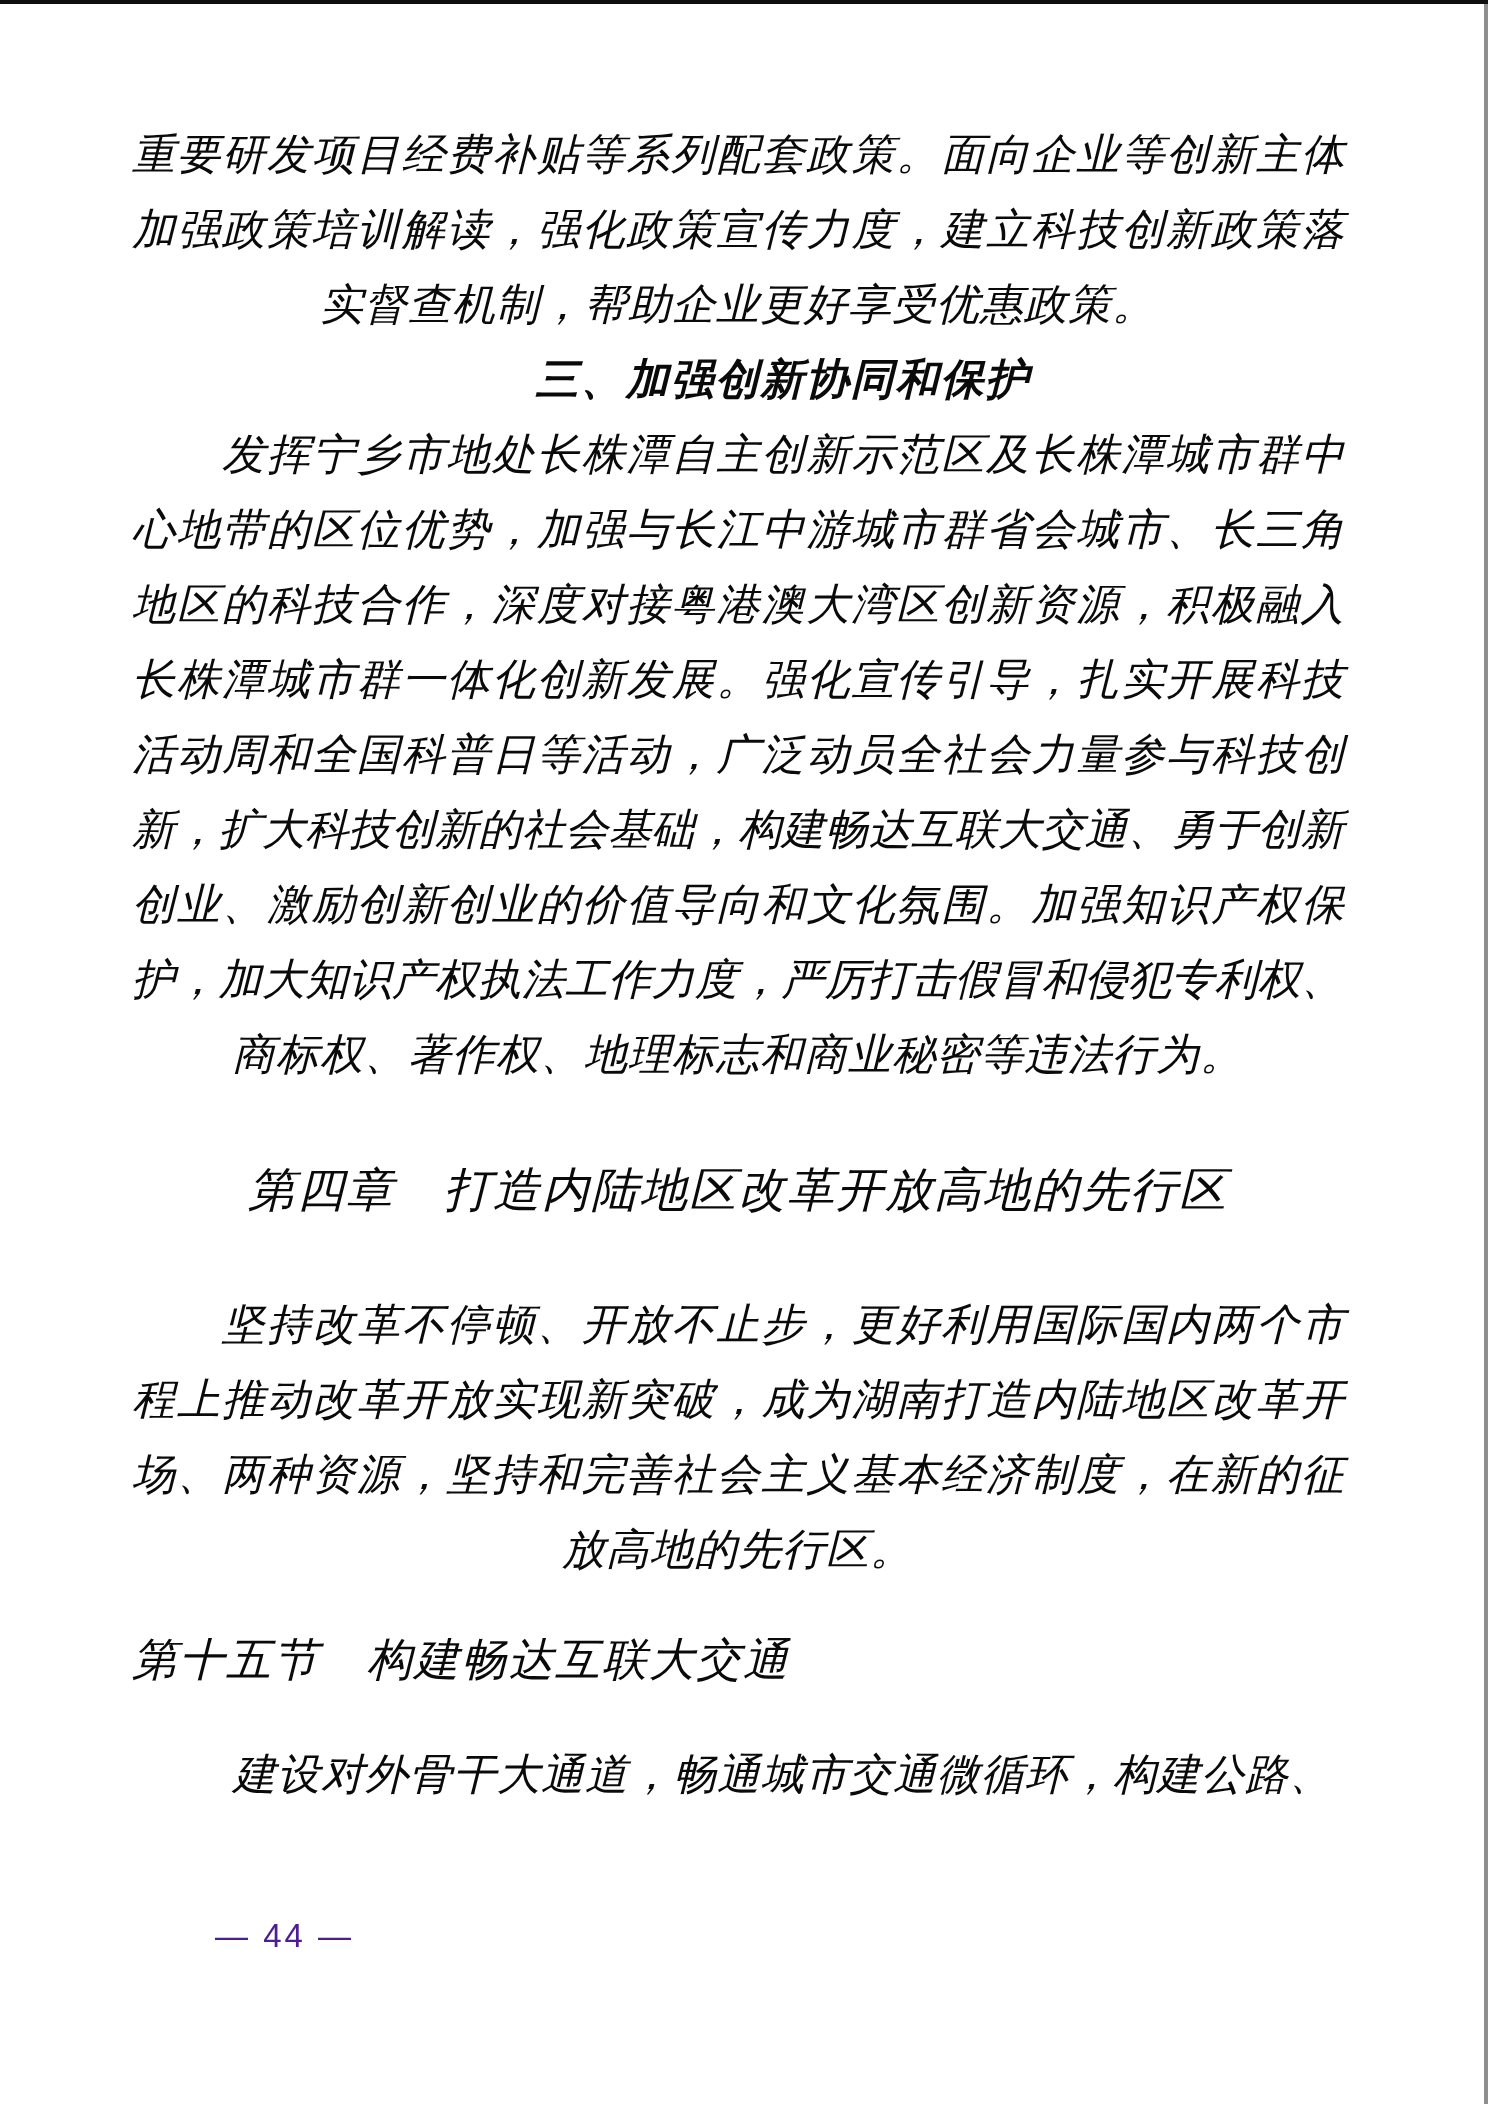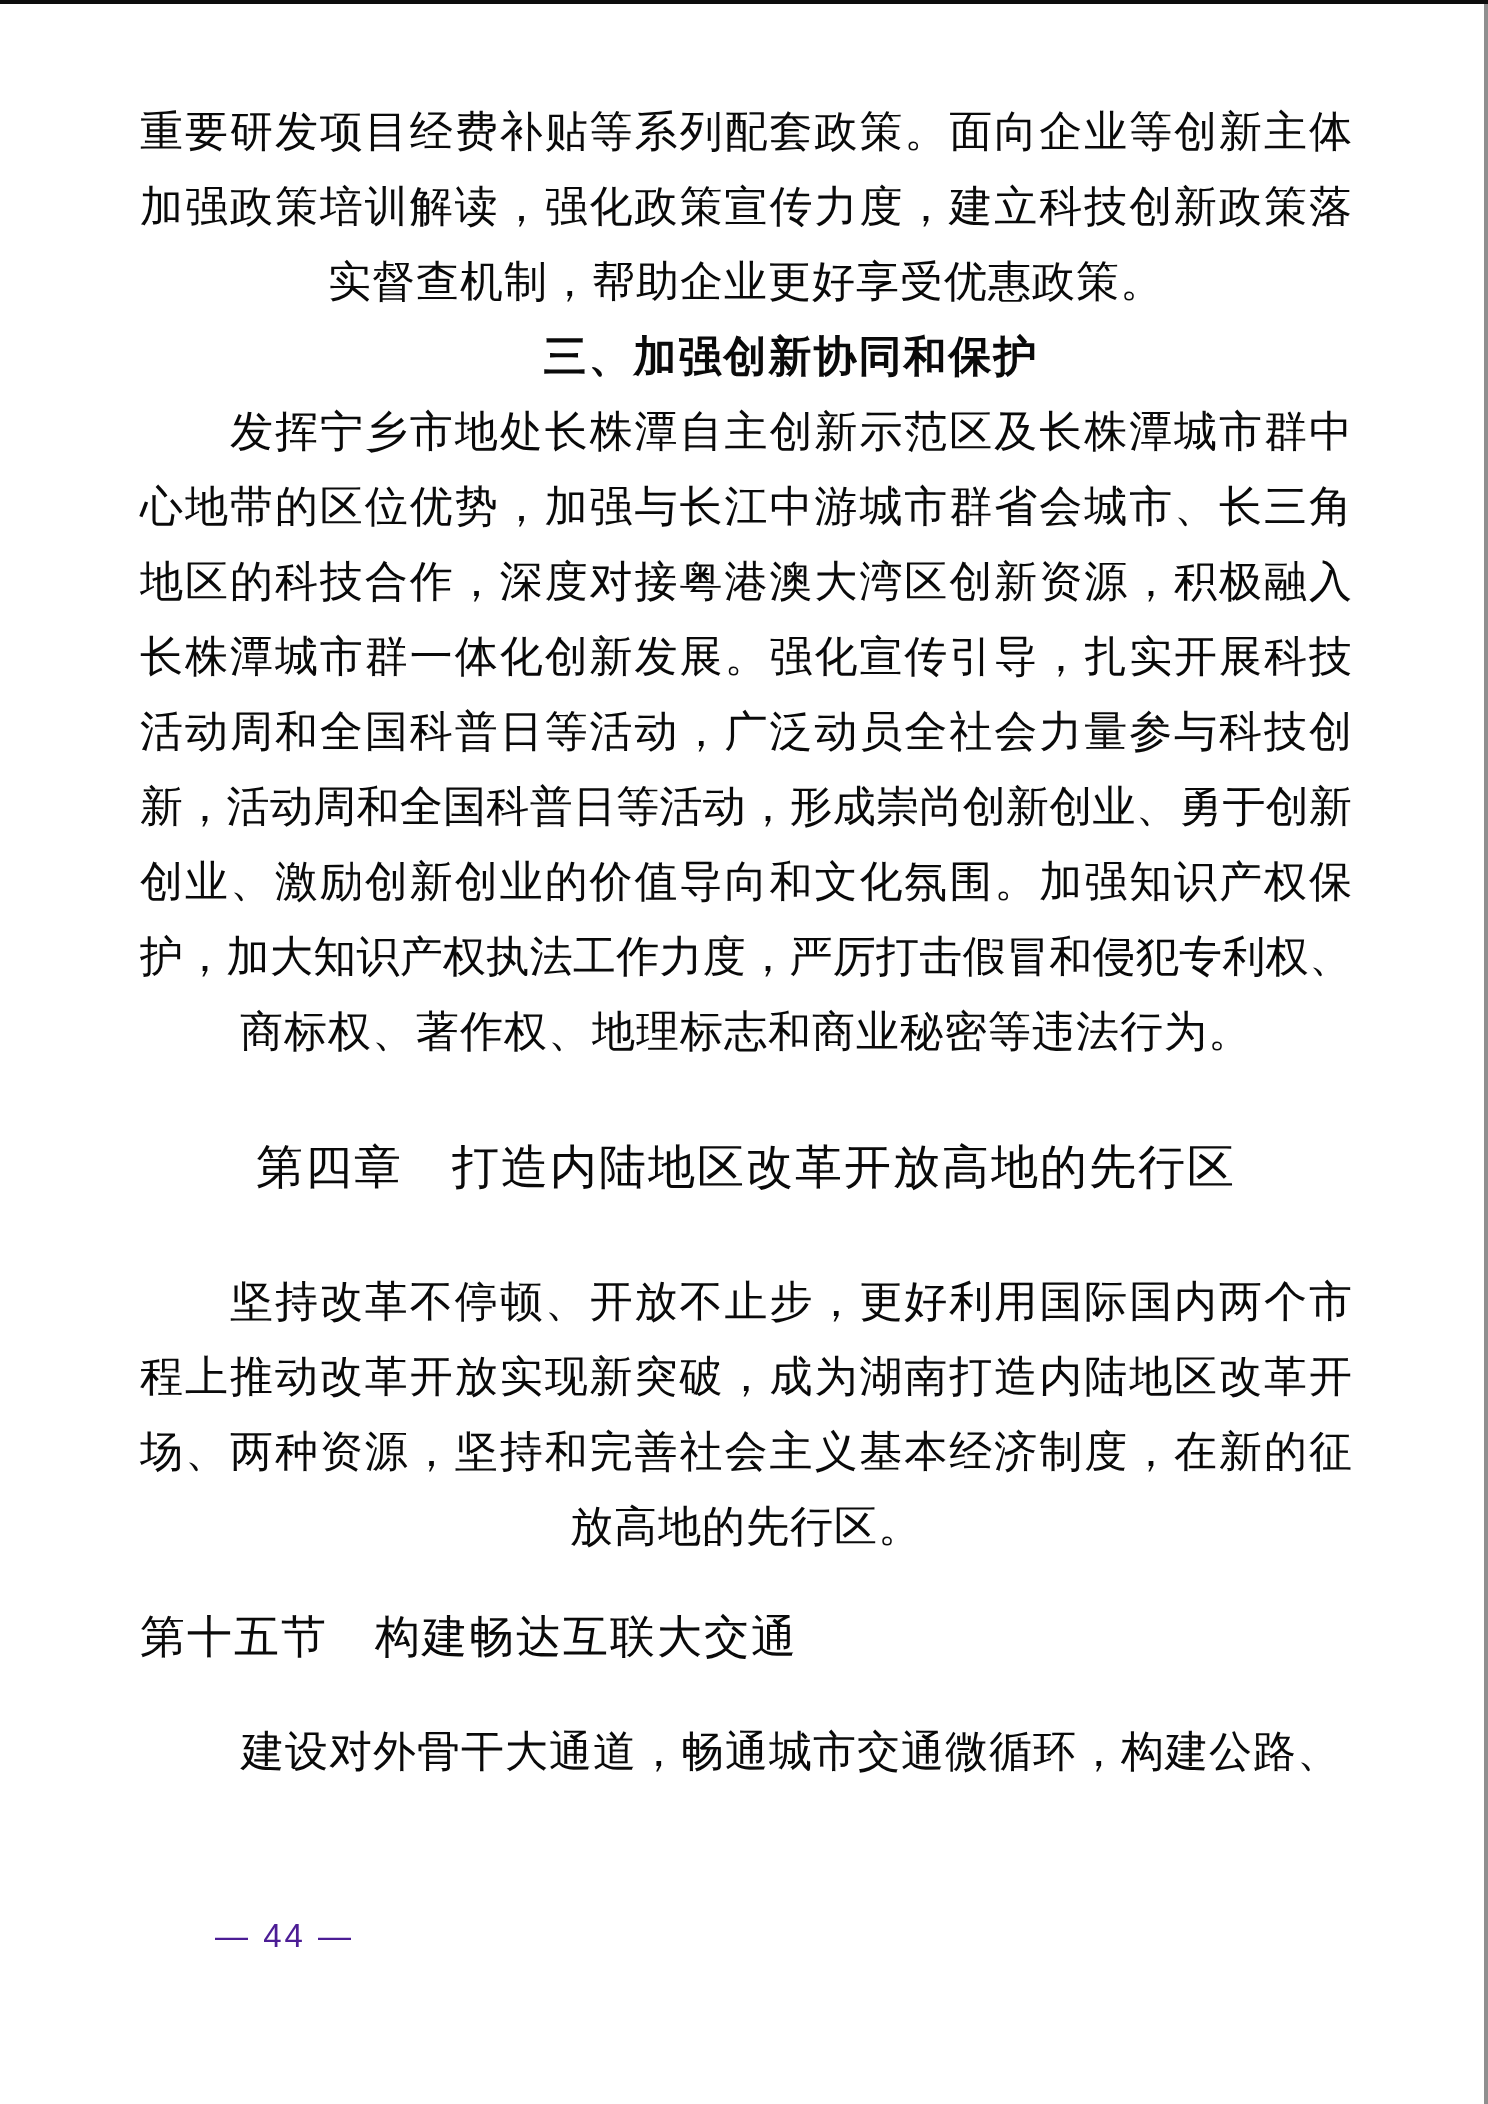--- a/index.html
+++ b/index.html
@@ -22,24 +22,25 @@
     position: absolute;
     top: 0;
     right: 0;
     width: 4px;
     height: 100%;
     background: #8f8f8f;
   }
   .content {
     position: absolute;
     top: 0;
-    left: 140px;
+    left: 132px;
     width: 1212px;
-    padding-top: 90px;
+    padding-top: 113px;
     box-sizing: content-box;
+    font-style: italic;
   }
   .line {
     font-size: 43px;
     line-height: 75px;
     height: 75px;
     text-align: center;
     white-space: nowrap;
     letter-spacing: 1px;
   }
   .stretch {
@@ -96,21 +97,21 @@
     <div class="line stretch">加强政策培训解读，强化政策宣传力度，建立科技创新政策落</div>
     <div class="line">实督查机制，帮助企业更好享受优惠政策。</div>
 
     <div class="line h-sub indent">三、加强创新协同和保护</div>
 
     <div class="line stretch indent">发挥宁乡市地处长株潭自主创新示范区及长株潭城市群中</div>
     <div class="line stretch">心地带的区位优势，加强与长江中游城市群省会城市、长三角</div>
     <div class="line stretch">地区的科技合作，深度对接粤港澳大湾区创新资源，积极融入</div>
     <div class="line stretch">长株潭城市群一体化创新发展。强化宣传引导，扎实开展科技</div>
     <div class="line stretch">活动周和全国科普日等活动，广泛动员全社会力量参与科技创</div>
-    <div class="line stretch">新，活动周和全国科普日等活动，形成崇尚创新创业、勇于创新</div>
+    <div class="line stretch">新，扩大科技创新的社会基础，构建畅达互联大交通、勇于创新</div>
     <div class="line stretch">创业、激励创新创业的价值导向和文化氛围。加强知识产权保</div>
     <div class="line stretch">护，加大知识产权执法工作力度，严厉打击假冒和侵犯专利权、</div>
     <div class="line">商标权、著作权、地理标志和商业秘密等违法行为。</div>
 
     <div class="h-chapter">第四章　打造内陆地区改革开放高地的先行区</div>
 
     <div class="line stretch indent">坚持改革不停顿、开放不止步，更好利用国际国内两个市</div>
     <div class="line stretch">程上推动改革开放实现新突破，成为湖南打造内陆地区改革开</div>
     <div class="line stretch">场、两种资源，坚持和完善社会主义基本经济制度，在新的征</div>
     <div class="line">放高地的先行区。</div>

